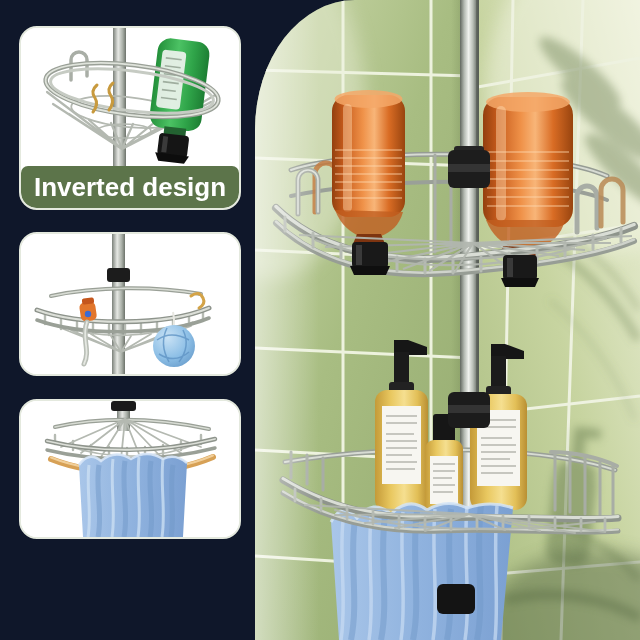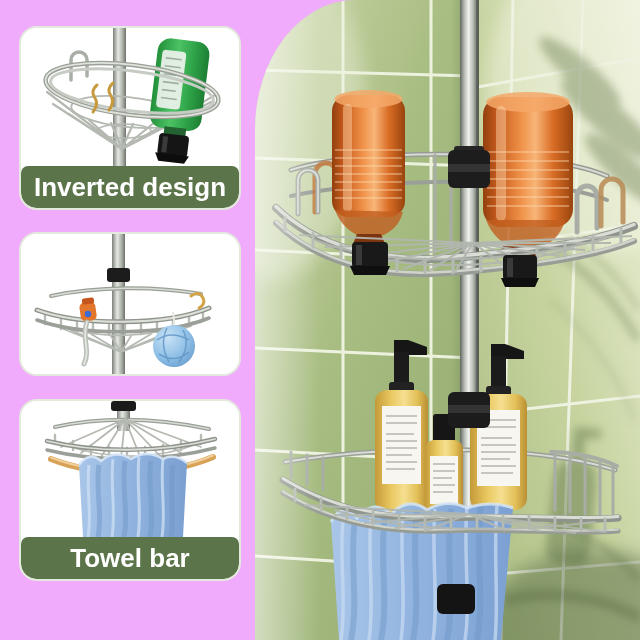--- a/index.html
+++ b/index.html
@@ -1,16 +1,16 @@
 <!DOCTYPE html>
 <html><head>
 <meta charset="utf-8">
 <style>
   html,body{margin:0;padding:0;}
-  .stage{position:relative;width:640px;height:640px;background:#f0abfc;overflow:hidden;
+  .stage{position:relative;width:640px;height:640px;background:#0f172a;overflow:hidden;
          font-family:"Liberation Sans",sans-serif;}
   .left-col{position:absolute;left:19px;top:26px;width:222px;}
   .card{margin:0 0 22px 0;background:#ffffff;border:2px solid #e4e9de;border-radius:18px;
         overflow:hidden;box-sizing:border-box;}
   .card .photo{height:138px;background:#ffffff;position:relative;}
   .card .photo svg{display:block;}
   .bar{height:42px;background:#5c744a;display:flex;align-items:center;justify-content:center;
        color:#ffffff;font-weight:700;font-size:26px;letter-spacing:0;
        border-radius:7px 7px 15px 15px;}
   .hero{position:absolute;left:255px;top:0;width:385px;height:640px;
@@ -155,21 +155,20 @@
             <path d="M30 56.5C75 74.5 145 74.5 192 54.5" stroke="#f1cf9a" stroke-width="2"></path>
           </g>
           <g>
             <path d="M58 64Q68 50 80 60Q94 48 110 58Q126 48 142 58Q154 52 166 62L162 136L62 136Z" fill="url(#c3towel)"></path>
             <path d="M78 64C74 88 82 112 77 136M104 60C100 86 108 112 103 136M130 60C126 86 134 112 129 136M152 64C148 88 154 112 150 136" stroke="#6f97c8" stroke-width="5" fill="none" opacity=".5"></path>
             <path d="M68 64C65 88 71 112 67 136M92 58C89 84 95 110 91 136M118 56C115 84 121 110 117 136M142 58C139 84 145 110 141 136" stroke="#cadef2" stroke-width="3" fill="none" opacity=".8"></path>
             <path d="M58 64Q68 50 80 60Q94 48 110 58Q126 48 142 58Q154 52 166 62" fill="none" stroke="#d7e6f7" stroke-width="2.5" opacity=".9"></path>
           </g>
         </svg>
       </div>
-      <figcaption class="bar">Towel bar</figcaption>
     </figure>
   </div>
 
   <div class="hero">
     <svg viewBox="0 0 385 640" width="385" height="640">
       <defs>
         <linearGradient id="hLW" x1="0" y1="0" x2="1" y2="1">
           <stop offset="0" stop-color="#cdd9ab"></stop>
             <stop offset=".45" stop-color="#a8bd82"></stop>
             <stop offset="1" stop-color="#93a96e"></stop>

